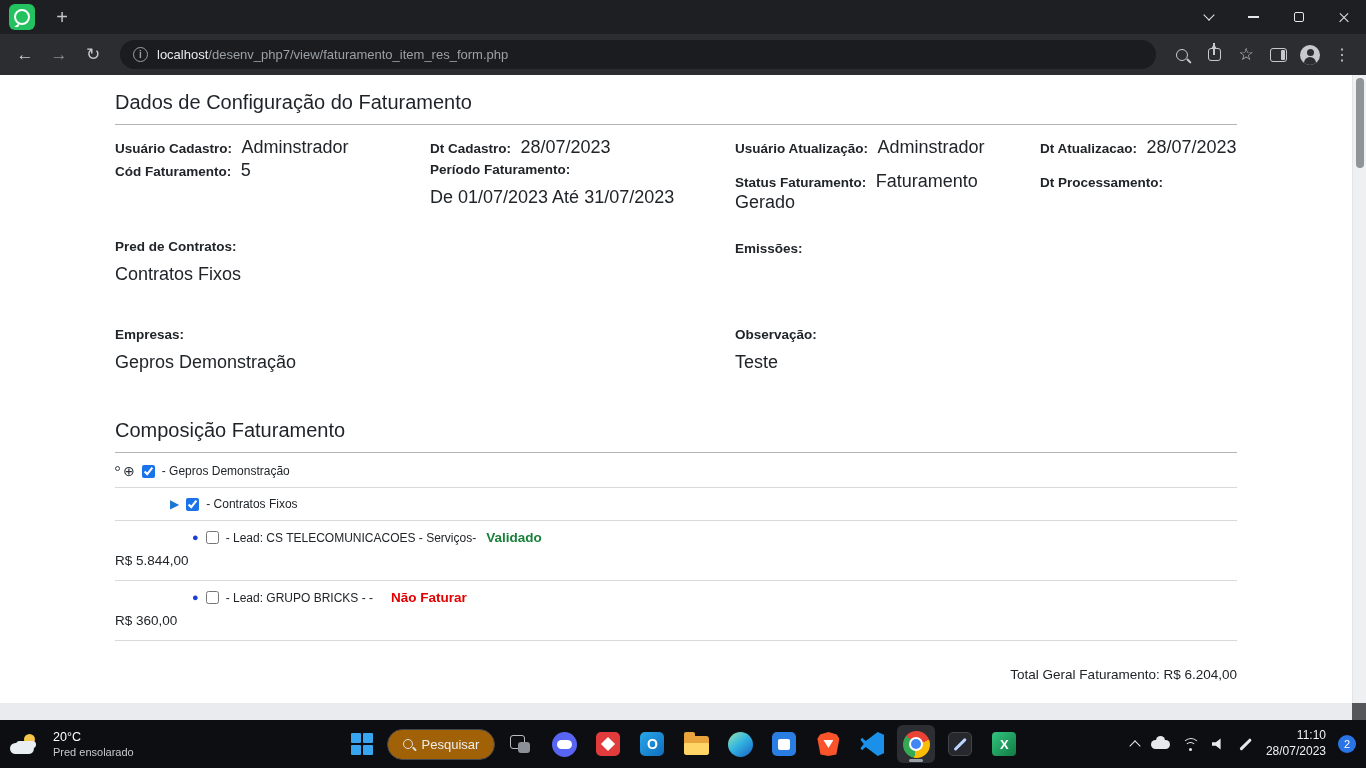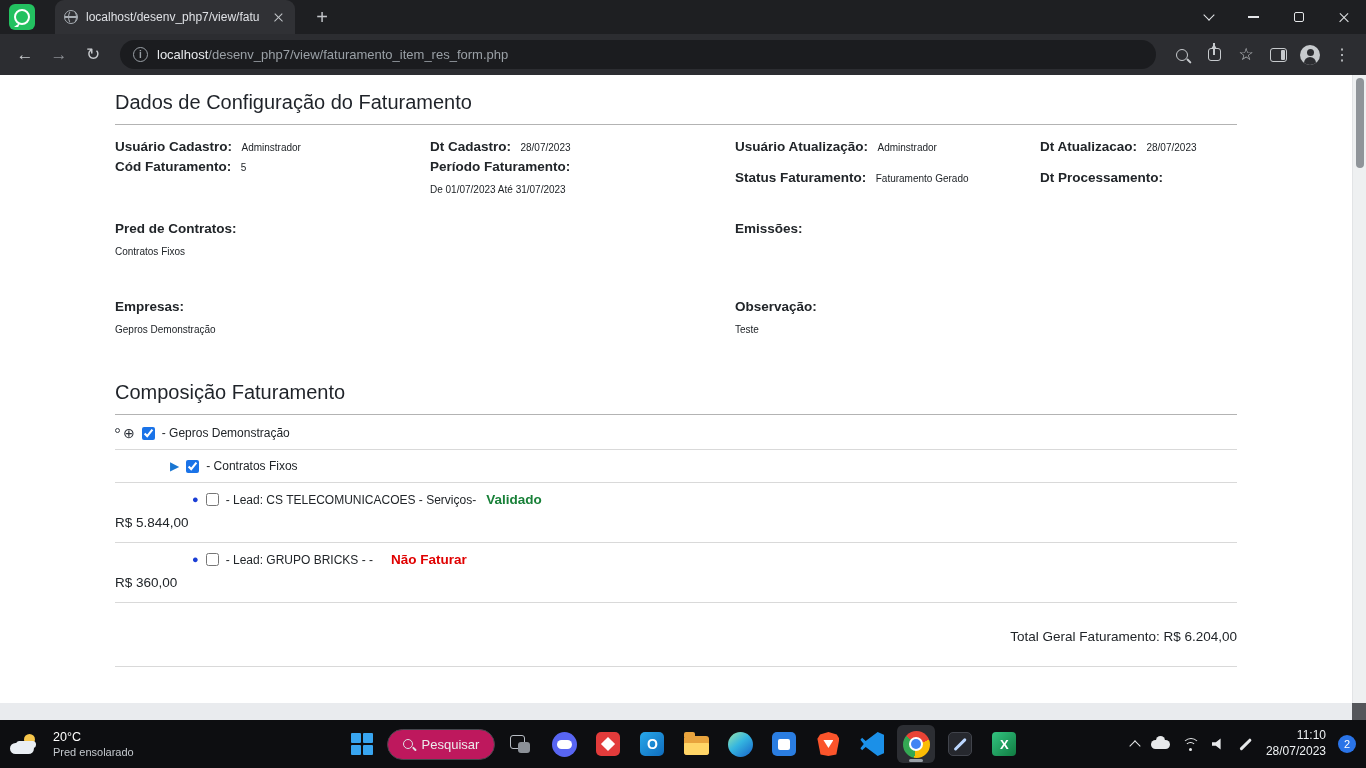--- a/index.html
+++ b/index.html
@@ -60,21 +60,21 @@
   .avatar::after{content:"";position:absolute;top:12px;left:50%;margin-left:-6px;width:12px;height:8px;border-radius:6px 6px 0 0;background:#2c2d31}
   .kebab{font-size:16px;color:#c7cacd;line-height:1}
 
   
   .page{position:absolute;top:75px;left:0;right:0;bottom:48px;background:#fff;display:flex;flex-direction:column}
   .content{flex:1;padding:6px 129px 0 115px;overflow:hidden}
   .section-title{font-size:20px;font-weight:500;color:#1f2329;padding:10px 0 10px;border-bottom:1px solid #b3b3b3}
   .frow{display:grid;grid-template-columns:315px 305px 305px 1fr;align-items:start}
   .r1{margin-top:12px}.r2{margin-top:2px}.r3{margin-top:24px}.r4{margin-top:40px}
   .f-label{font-weight:700;font-size:13.5px;color:#212529}
-  .f-value{font-size:10px;color:#212529;margin-left:5px}
+  .f-value{font-size:18px;color:#212529;margin-left:5px}
   .cell.block .f-value{display:block;margin:9px 0 0}
   .cell.vpad{padding-top:11px}
   .c3{grid-column:3}
   .comp-title{margin-top:36px}
 
   
   .tree{margin-top:2px}
   .trow{border-bottom:1px solid #d9d9d9}
   .line{display:flex;align-items:center;gap:7px;padding:9px 0}
   .lvl1{padding-left:55px}
@@ -107,21 +107,21 @@
   .wicon::after{content:"";position:absolute;bottom:0;left:0;width:24px;height:11px;border-radius:8px;background:#e9eef3;
     box-shadow:4px -4px 0 -2px #e9eef3}
   .wtemp{font-size:12.5px;color:#fff;line-height:1.3}
   .wcond{font-size:11px;color:#c4c9ce;line-height:1.3}
   .centerbar{margin:0 auto;display:flex;align-items:center;gap:6px}
   .slot{width:38px;height:38px;border-radius:6px;display:flex;align-items:center;justify-content:center;position:relative;flex:none}
   .slot.active{background:#2c2e33}
   .active-bar{position:absolute;bottom:1px;left:50%;transform:translateX(-50%);width:14px;height:3px;border-radius:2px;background:#9aa0a7}
   .win-logo{display:grid;grid-template-columns:10px 10px;grid-template-rows:10px 10px;gap:2px}
   .win-logo i{background:#38a5f0;border-radius:1px}
-  .searchpill{height:31px;border-radius:16px;background:#be185d;border:1px solid #45474d;display:flex;
+  .searchpill{height:31px;border-radius:16px;background:#a16207;border:1px solid #45474d;display:flex;
     align-items:center;gap:9px;padding:0 15px;color:#ececec;font-size:13px;flex:none}
   .lens.sm{width:10px;height:10px;border-color:#dfe2e6}
   .lens.sm::after{background:#dfe2e6;width:5px}
   .taskview{width:20px;height:18px;position:relative}
   .taskview::before{content:"";position:absolute;top:0;left:0;width:13px;height:12px;border:1.6px solid #b9bec5;border-radius:3px}
   .taskview::after{content:"";position:absolute;bottom:0;right:0;width:12px;height:11px;background:#8b9097;border-radius:3px}
   .discord{width:25px;height:25px;border-radius:50%;background:#5865f2;position:relative}
   .discord::before{content:"";position:absolute;top:8px;left:5px;width:15px;height:9px;background:#fff;border-radius:5px}
   .redapp{width:24px;height:24px;border-radius:5px;background:#e23b3b;position:relative}
   .redapp::before{content:"";position:absolute;top:7px;left:7px;width:10px;height:10px;background:#fff;transform:rotate(45deg)}
@@ -167,25 +167,20 @@
   .badge{width:18px;height:18px;border-radius:50%;background:#2a74e8;color:#fff;font-size:11px;
     display:flex;align-items:center;justify-content:center}
 </style>
 </head>
 <body>
 
 <div class="screen">
 
   <div class="titlebar">
     <div class="wa"></div>
-    <div class="tab">
-      <span class="favicon"></span>
-      <span class="tab-title">localhost/desenv_php7/view/fatu</span>
-      <span class="cross"></span>
-    </div>
     <div class="newtab">+</div>
     <div class="wincontrols">
       <div class="wc">
           <span class="chev-down"></span>
         </div>
       <div class="wc">
           <span class="min-line"></span>
         </div>
       <div class="wc">
           <span class="max-sq"></span>

